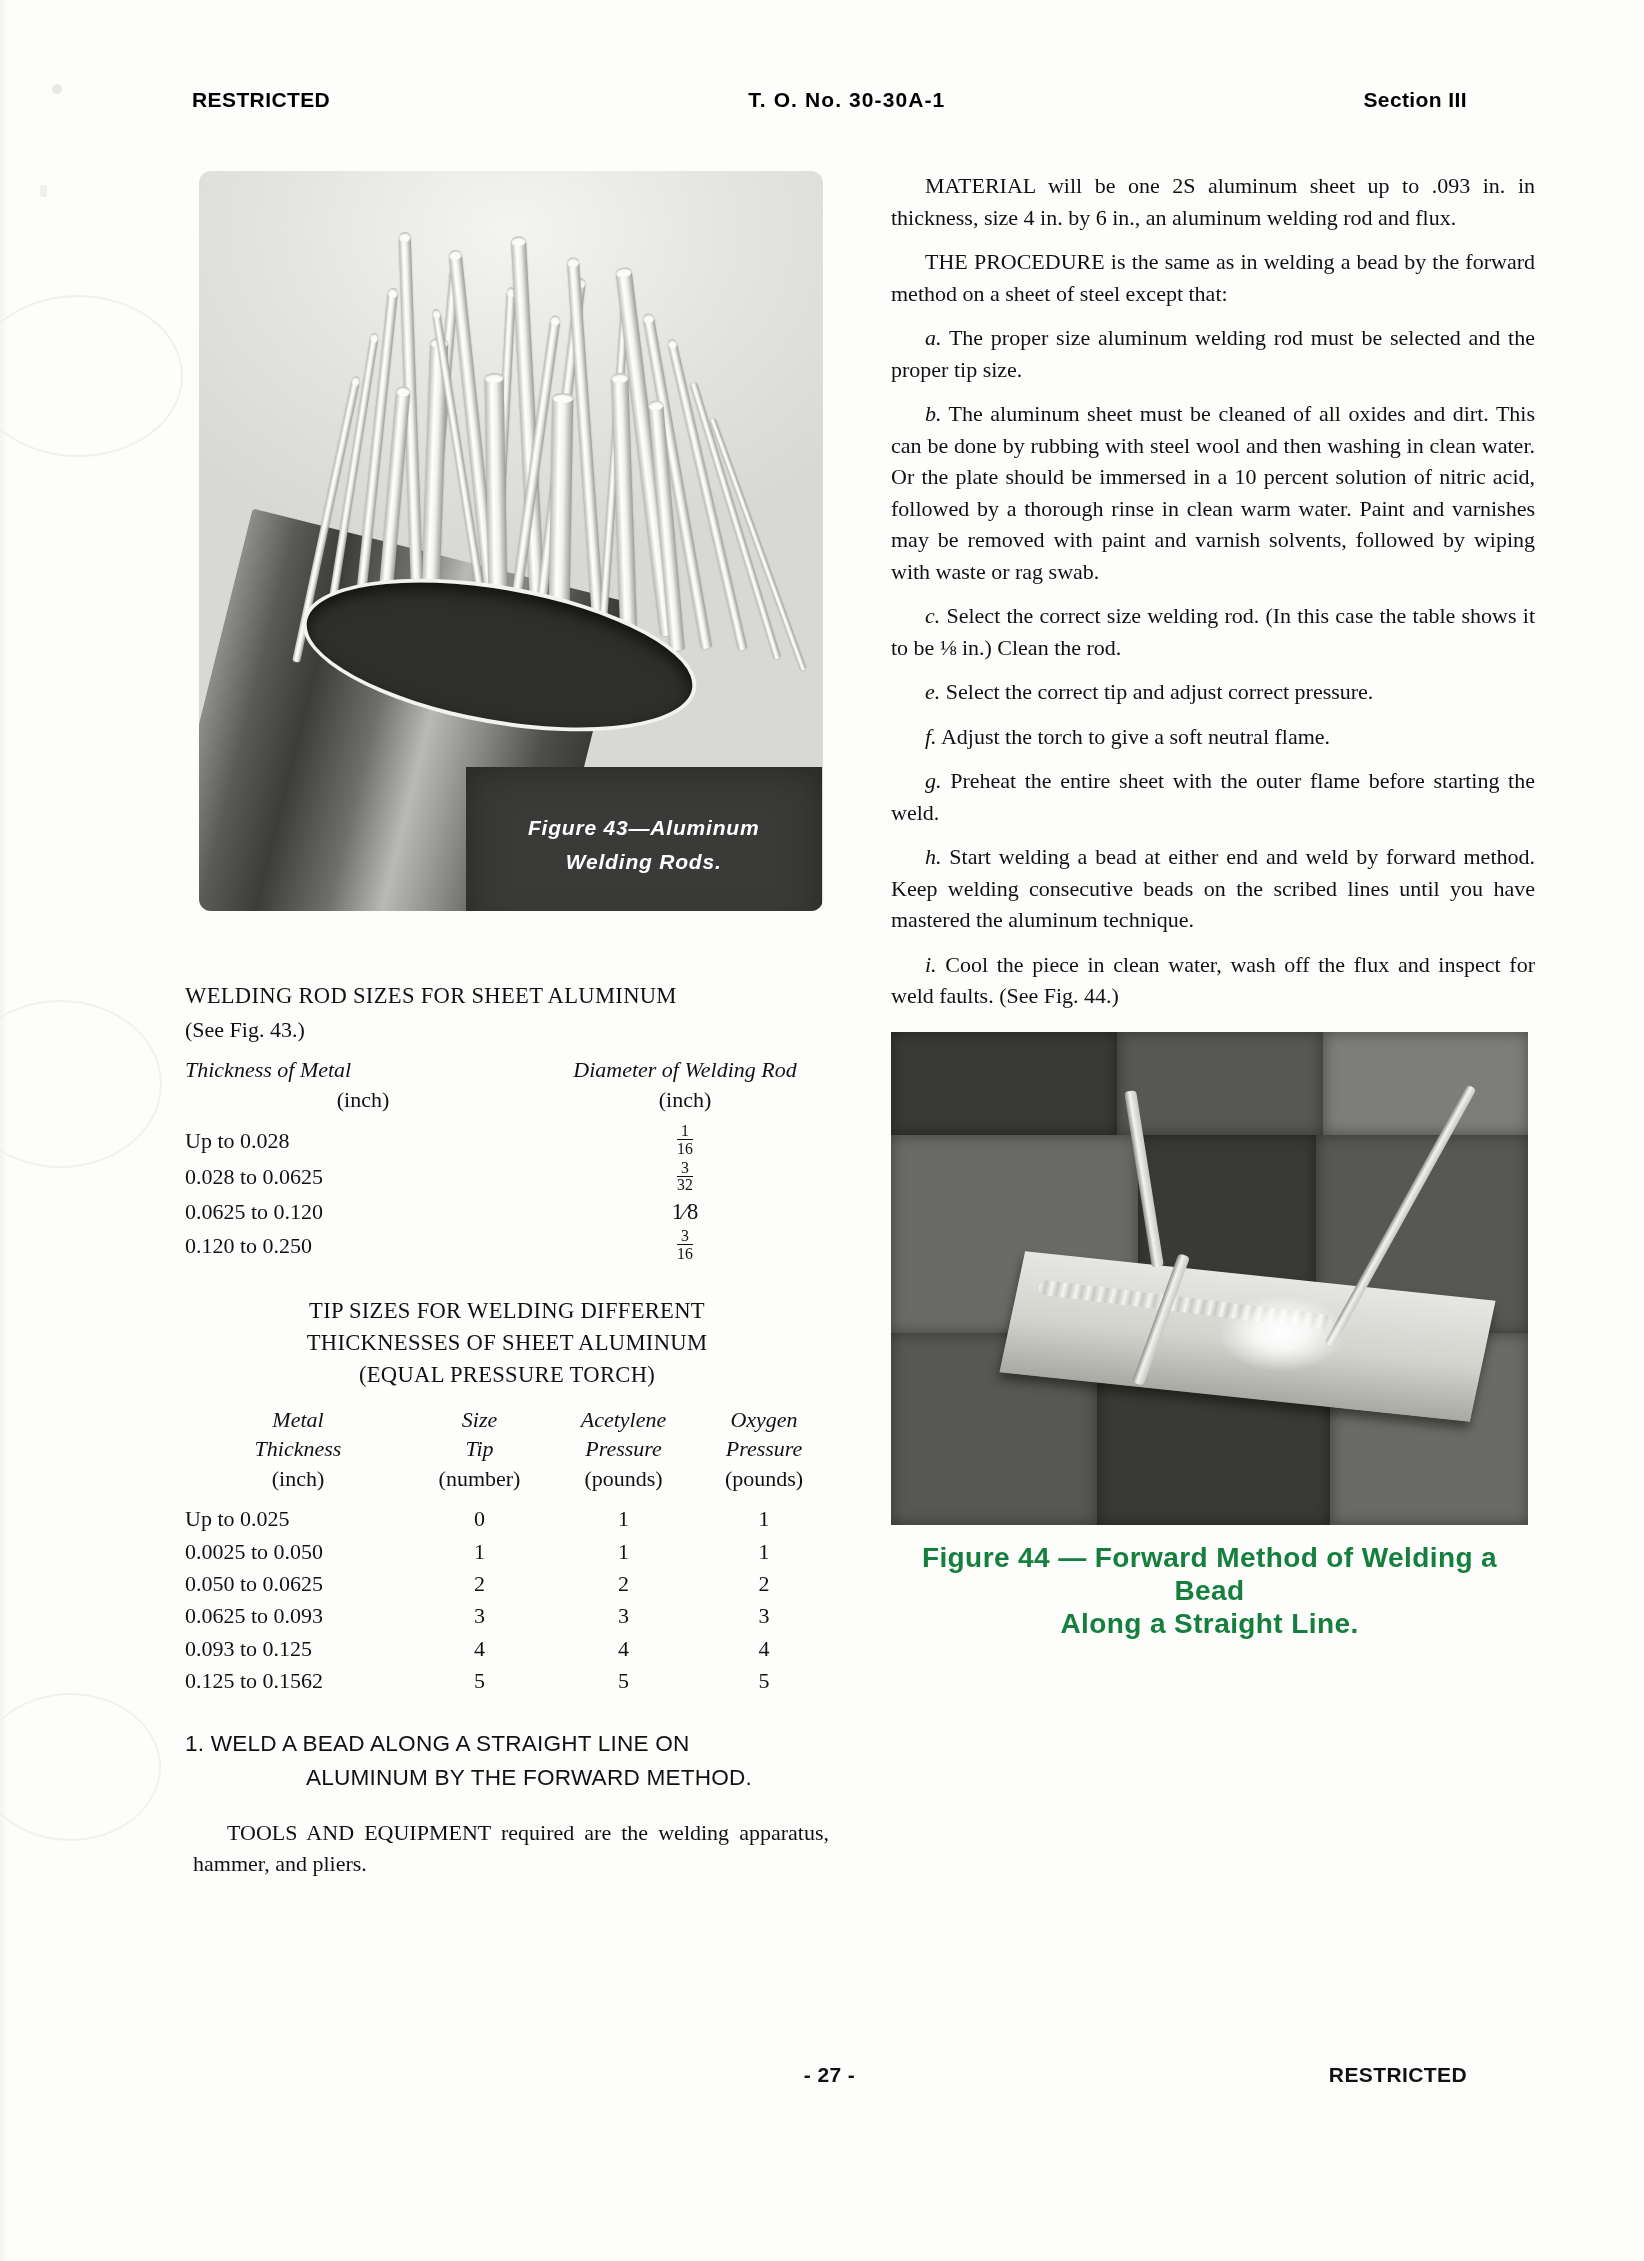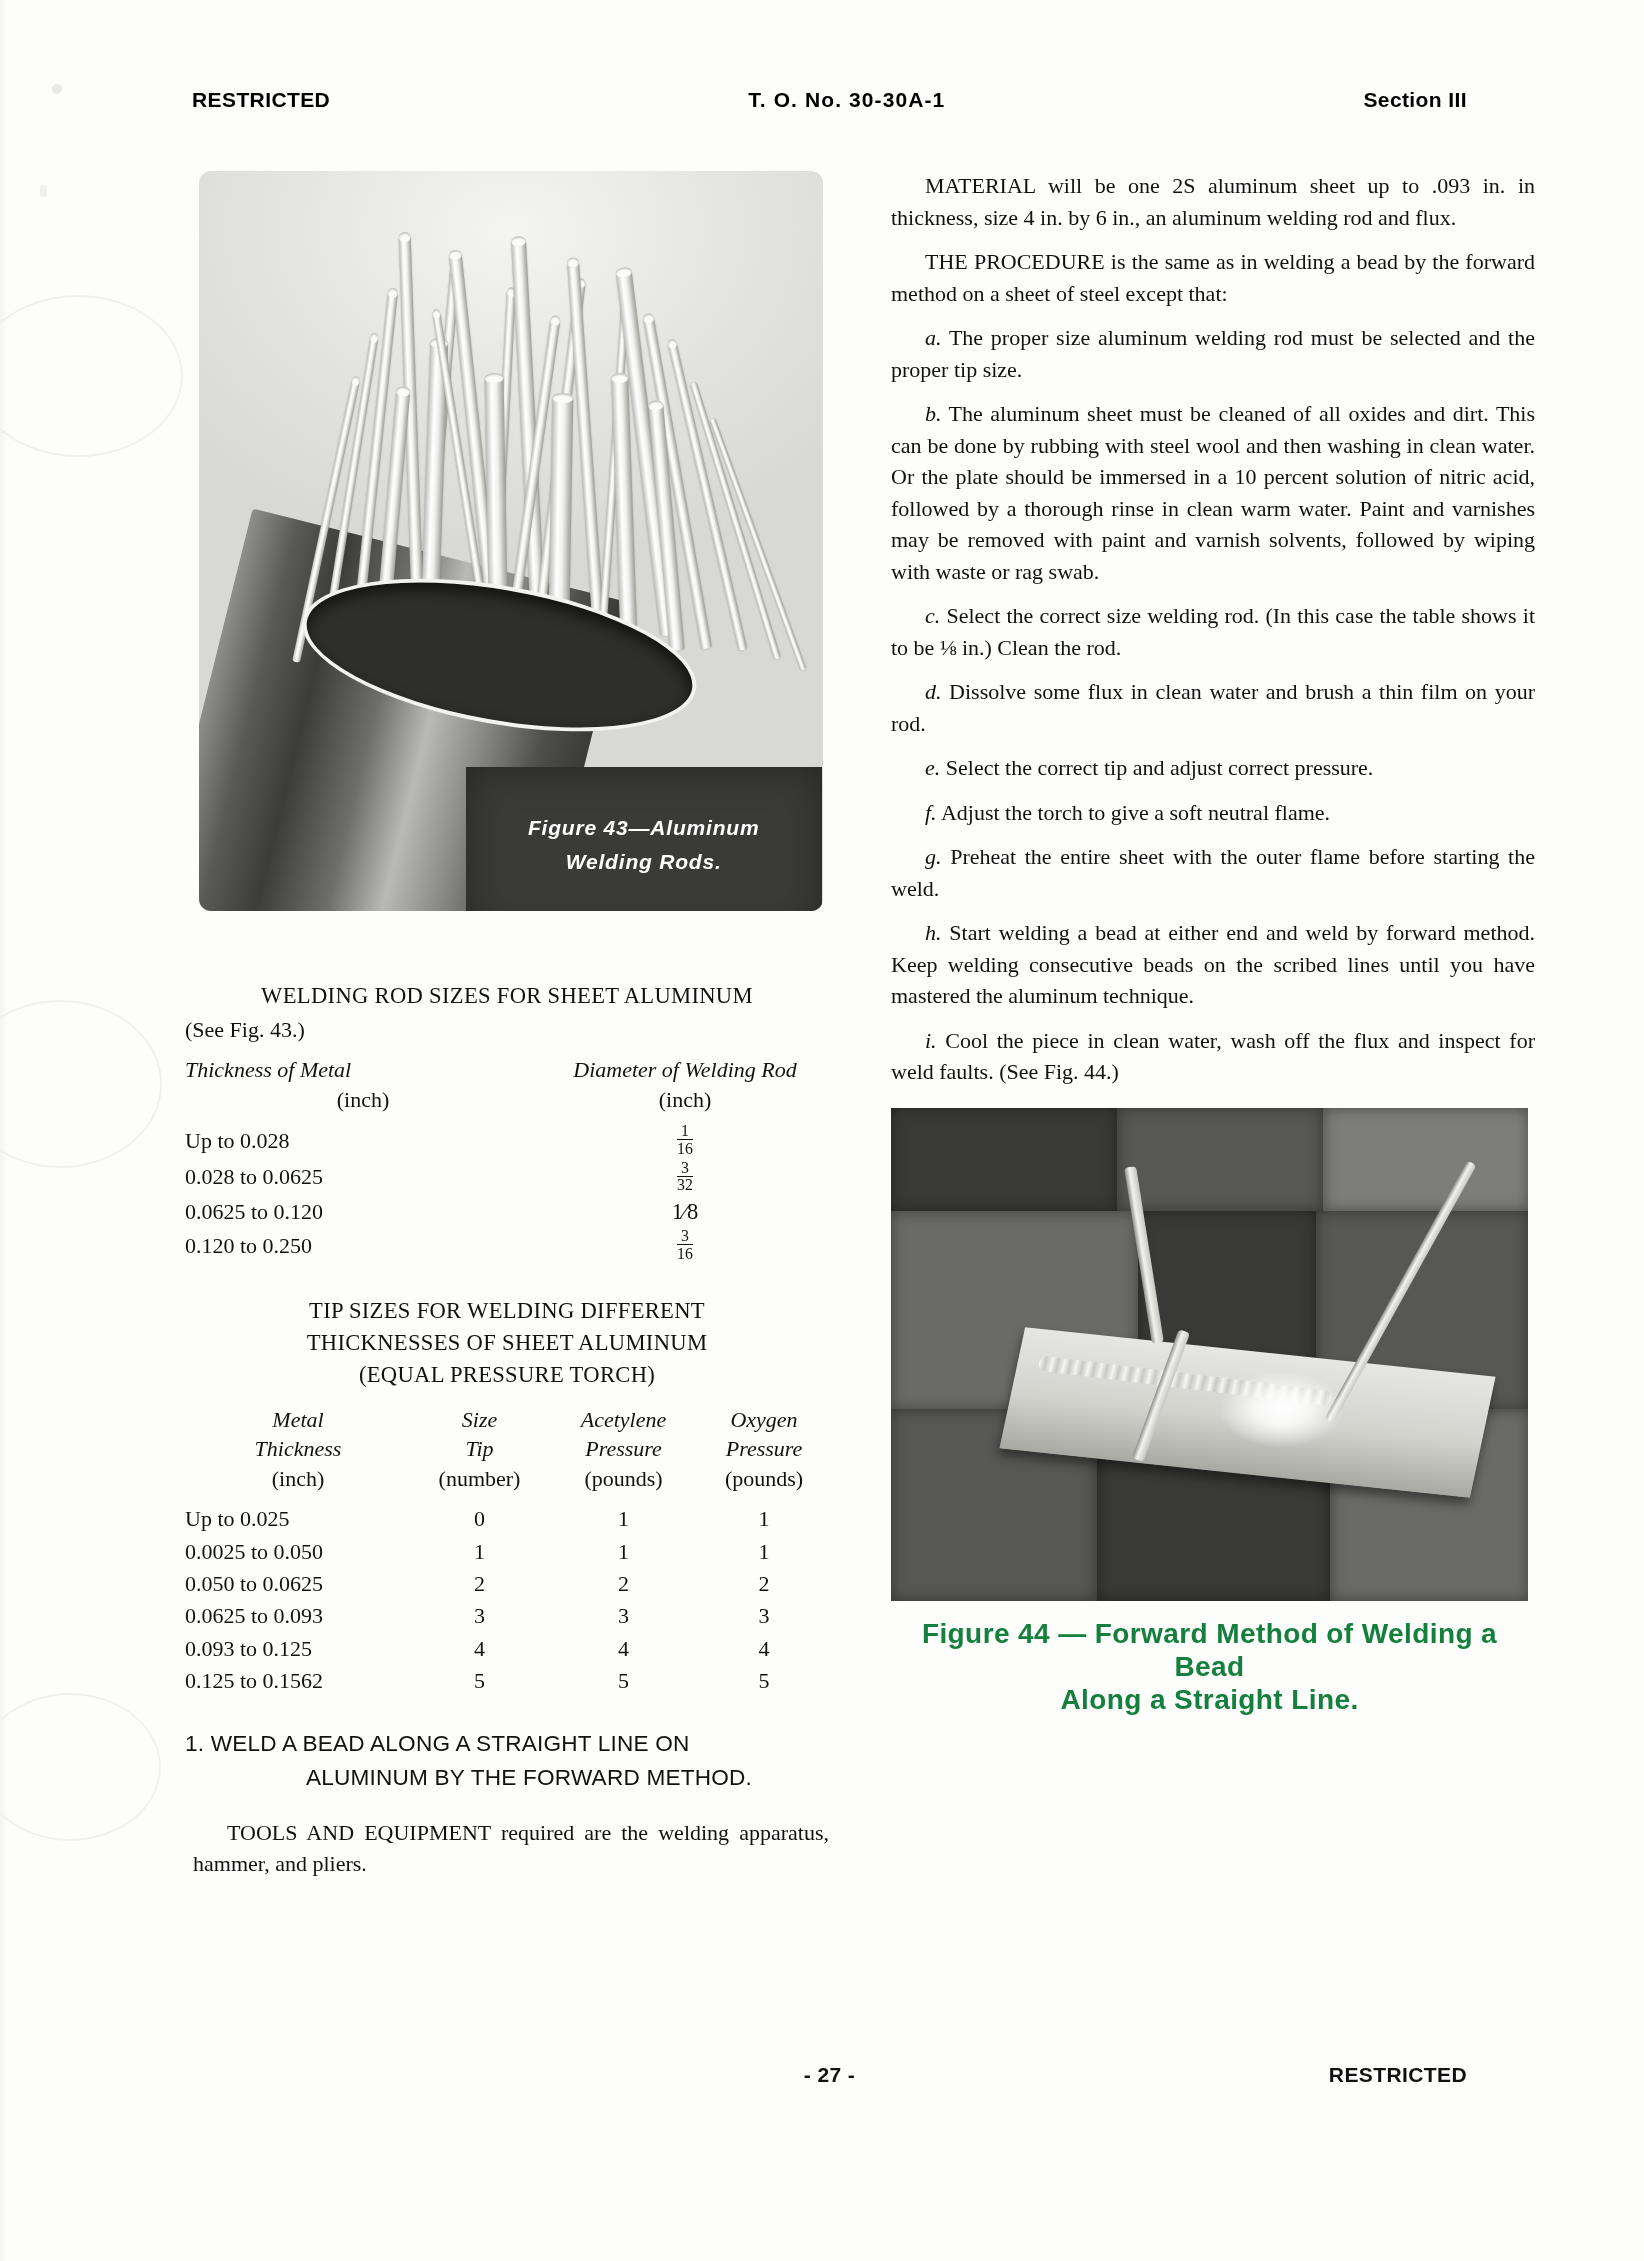--- a/index.html
+++ b/index.html
@@ -178,21 +178,20 @@
     line-height: 34px;
     letter-spacing: 0.8px;
   }
 
   
   .tbl-title {
     font-size: 22.6px;
     line-height: 31px;
     letter-spacing: 0.3px;
     margin: 0;
-    text-align: center;
   }
   #tbl1-title { margin: 0 0 5.5px 0; }
   #tbl1-ref   { margin: 0 0 12.3px 0; font-size: 22px; }
 
   table.data {
     border-collapse: collapse;
     width: 644px;
     font-size: 22px;
   }
   table.data th {
@@ -528,21 +527,20 @@
     <p class="body" id="tools-para">TOOLS AND EQUIPMENT required are the welding apparatus, hammer, and pliers.</p>
   </div>
 
   <div class="col" id="col-right">
     <p class="body">MATERIAL will be one 2S aluminum sheet up to .093 in. in thickness, size 4 in. by 6 in., an aluminum welding rod and flux.</p>
     <p class="body">THE PROCEDURE is the same as in welding a bead by the forward method on a sheet of steel except that:</p>
     <div id="lettered-items">
         <p class="body"><span class="ital">a.</span><span> The proper size aluminum welding rod must be selected and the proper tip size.</span></p>
         <p class="body"><span class="ital">b.</span><span> The aluminum sheet must be cleaned of all oxides and dirt. This can be done by rubbing with steel wool and then washing in clean water. Or the plate should be immersed in a 10 percent solution of nitric acid, followed by a thorough rinse in clean warm water. Paint and varnishes may be removed with paint and varnish solvents, followed by wiping with waste or rag swab.</span></p>
         <p class="body"><span class="ital">c.</span><span> Select the correct size welding rod. (In this case the table shows it to be ⅛ in.) Clean the rod.</span></p>
-        <p class="body"><span class="ital">d.</span><span> Dissolve some flux in clean water and brush a thin film on your rod.</span></p>
         <p class="body"><span class="ital">e.</span><span> Select the correct tip and adjust correct pressure.</span></p>
         <p class="body"><span class="ital">f.</span><span> Adjust the torch to give a soft neutral flame.</span></p>
         <p class="body"><span class="ital">g.</span><span> Preheat the entire sheet with the outer flame before starting the weld.</span></p>
         <p class="body"><span class="ital">h.</span><span> Start welding a bead at either end and weld by forward method. Keep welding consecutive beads on the scribed lines until you have mastered the aluminum technique.</span></p>
         <p class="body"><span class="ital">i.</span><span> Cool the piece in clean water, wash off the flux and inspect for weld faults. (See Fig. 44.)</span></p>
       </div>
 
     <div id="figure-44">
       <div id="fig44-photo">
         <div class="brick dark" style="left:0px;   top:0px;   width:226px; height:103px;"></div>

